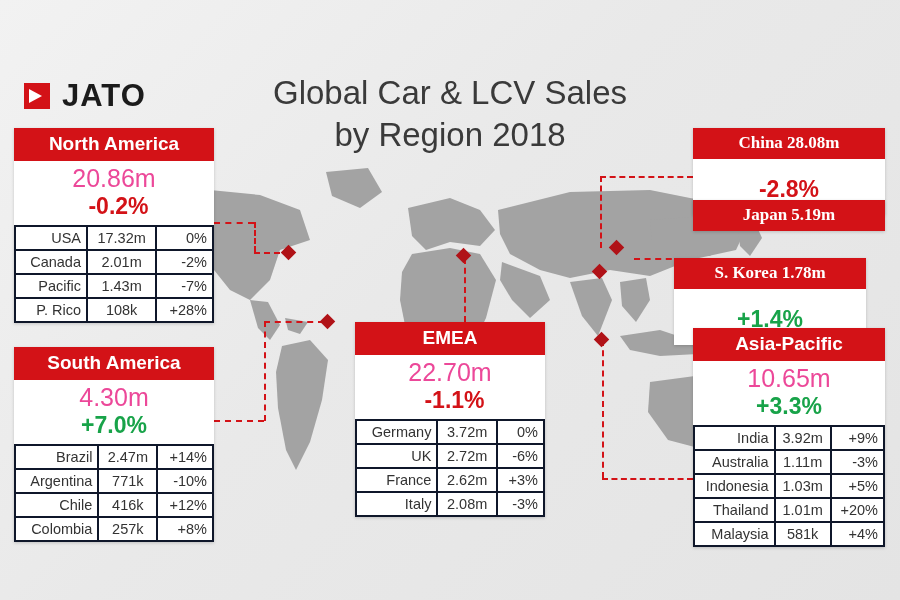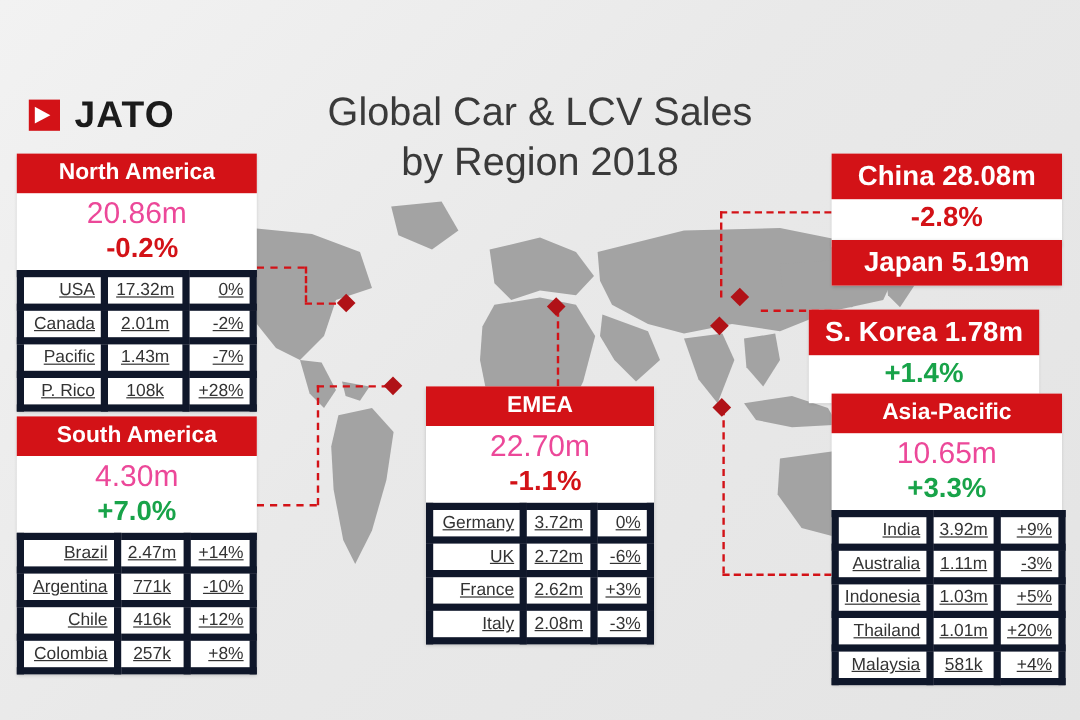--- a/index.html
+++ b/index.html
@@ -75,30 +75,29 @@
     padding: 0 0 5px;
     line-height: 1.2;
   }
   .delta.neg { color: #d31217; padding-left: 9px; }
   .delta.pos { color: #18a349; }
   .card table {
     width: 100%; border-collapse: collapse;
     font-size: 14.5px; color: #333;
   }
   .card table td {
-    border: 6px solid #0f172a;
+    border: 2px solid #0f172a;
     padding: 3px 5px;
     white-space: nowrap;
-    text-decoration: underline;
   }
   .card table td.name { text-align: right; }
   .card table td.val  { text-align: center; }
   .card table td.pct  { text-align: right; }
-  .card.compact .head { padding: 5px 10px 6px; font-size: 23px; }
-  .card.compact .delta { padding: 1px 0 11px; }
+  .card.compact .head { padding: 5px 10px 6px; font-size: 17px; font-family: Liberation Serif, serif; }
+  .card.compact .delta { padding: 1px 0 11px; margin-top: 16px; }
 
   
   #card-na  { left: 14px;  top: 128px; width: 200px; }
   #card-sa  { left: 14px;  top: 347px; width: 200px; }
   #card-emea{ left: 355px; top: 322px; width: 190px; }
   #card-china { left: 693px; top: 128px; width: 192px; }
   #card-japan { left: 693px; top: 200px; width: 192px; }
   #card-korea { left: 674px; top: 258px; width: 192px; }
   #card-apac  { left: 693px; top: 328px; width: 192px; }
 

